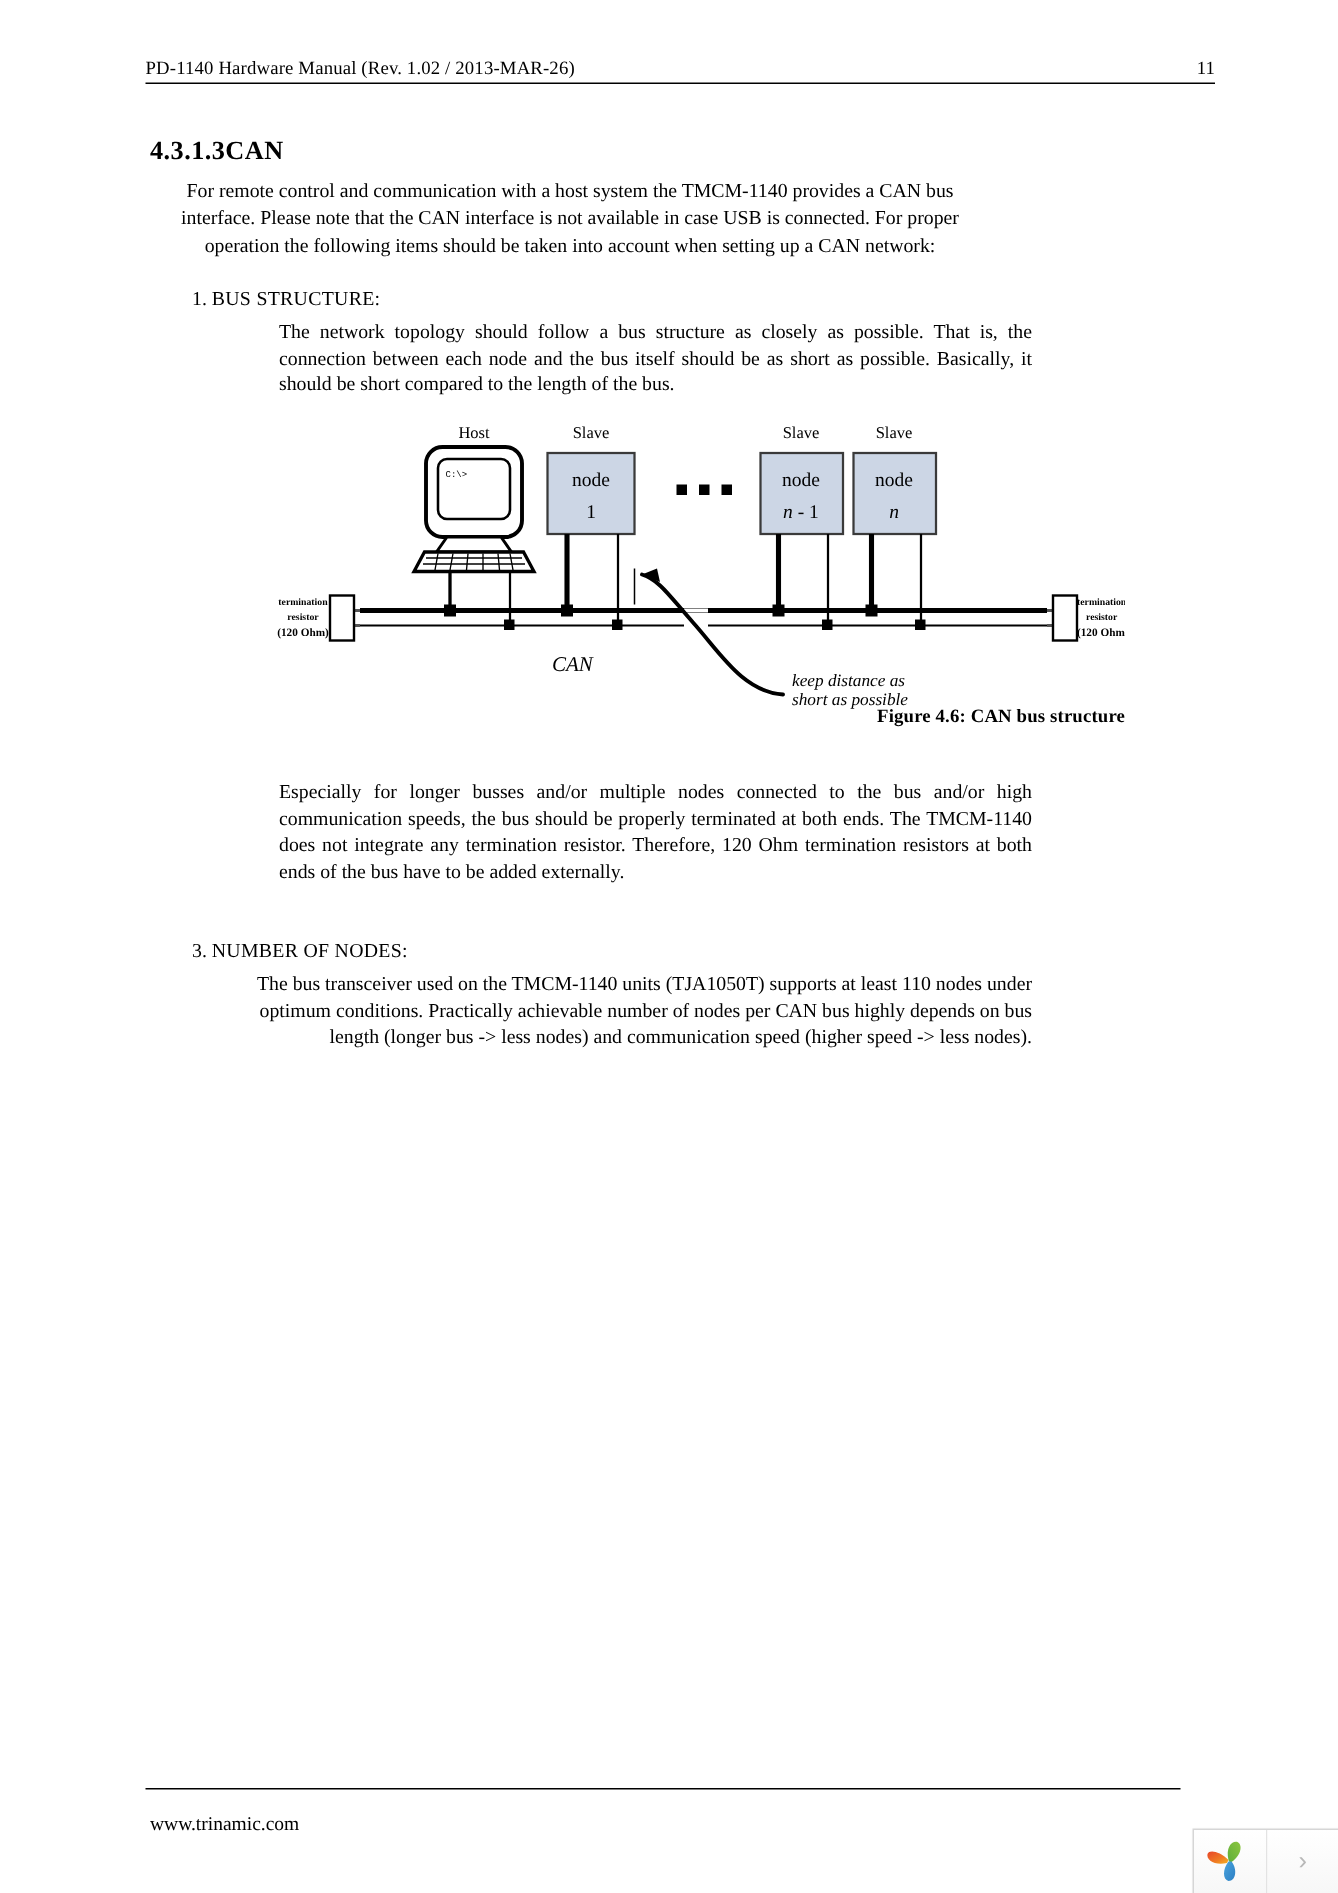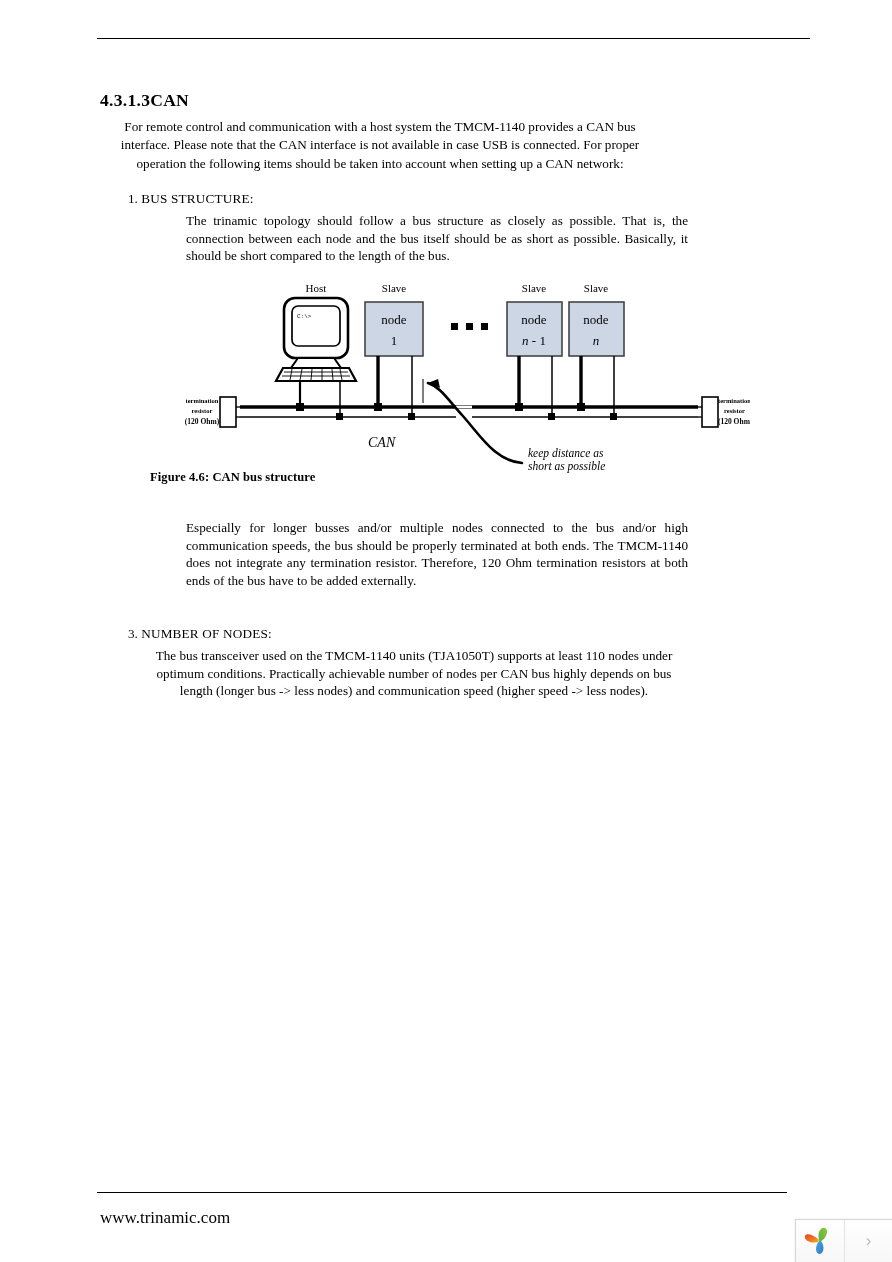--- a/index.html
+++ b/index.html
@@ -79,59 +79,59 @@
   }
   .li-title .marker { font-style: normal; }
   .li-title .name { letter-spacing: 0.2px; margin-top: 44px; }
   .li-body {
     margin-left: 58px;
     margin-top: 5px;
     font-size: 13.2px;
     line-height: 17.6px;
     text-align: justify;
   }
-  .li-body.nojust { text-align: center; margin-left: 12px; }
+  .li-body.nojust { text-align: right; margin-left: 12px; }
 
   #item-1 { left: 128px; top: 190px; }
   #item-2 { left: 128px; top: 514px; }
   #item-3 { left: 128px; top: 625px; }
 
   
   .figure {
     position: absolute;
     left: 150px;
     top: 275px;
     width: 600px;
     height: 220px;
   }
   .figure svg { display: block; }
   .fig-caption {
     position: absolute;
     left: 150px;
     top: 470px;
     width: 600px;
-    text-align: left;
+    text-align: right;
     font-size: 12.5px;
     font-weight: bold;
     letter-spacing: 0.1px;
   }
 
   
   .footer-rule {
     position: absolute;
     left: 97px;
     top: 1192px;
     width: 690px;
     border-bottom: 1.6px solid #000;
   }
   .footer-text {
     position: absolute;
     left: 100px;
     top: 1208px;
-    font-size: 17px;
+    font-size: 13px;
   }
 
   
   .corner-widget {
     position: absolute;
     left: 795px;
     top: 1219px;
     width: 96px;
     height: 42px;
     display: flex;
@@ -158,35 +158,39 @@
     font-size: 17px;
     font-family: "Liberation Sans", sans-serif;
   }
 </style>
 </head>
 <body>
 
 <div class="page">
 
   <div class="header">
+    <div class="header-row">
+      <span class="header-title">PD-1140 Hardware Manual (Rev. 1.02 / 2013-MAR-26)</span>
+      <span class="header-page">11</span>
+    </div>
     <div class="header-rule"></div>
   </div>
 
   <div class="section-heading">
     <span class="num">4.3.1.3</span><span>CAN</span>
   </div>
 
   <div class="intro">For remote control and communication with a host system the TMCM-1140 provides a CAN bus interface. Please note that the CAN interface is not available in case USB is connected.  For proper  operation the following items should be taken into account when setting up a CAN network:</div>
 
   <div class="list-item" id="item-1">
     <div class="li-title">
       <span class="marker">1.</span>
       <span class="name">BUS STRUCTURE</span><span>:</span>
     </div>
-    <div class="li-body">The trinamic topology should follow a bus structure as closely as possible. That is, the connection between each node and the bus itself should be as short as possible. Basically, it should be short compared to the length of the bus.</div>
+    <div class="li-body">The network topology should follow a bus structure as closely as possible. That is, the connection between each node and the bus itself should be as short as possible. Basically, it should be short compared to the length of the bus.</div>
   </div>
 
   <div class="figure">
     <svg width="600" height="220" viewBox="0 0 600 220" xmlns="http://www.w3.org/2000/svg">
 
       <g>
 
         <rect x="134" y="23" width="64" height="60" rx="11" ry="11" fill="#ffffff" stroke="#000" stroke-width="2.6"></rect>
 
         <rect x="142" y="31" width="48" height="40" rx="6" ry="6" fill="#ffffff" stroke="#000" stroke-width="1.7"></rect>

